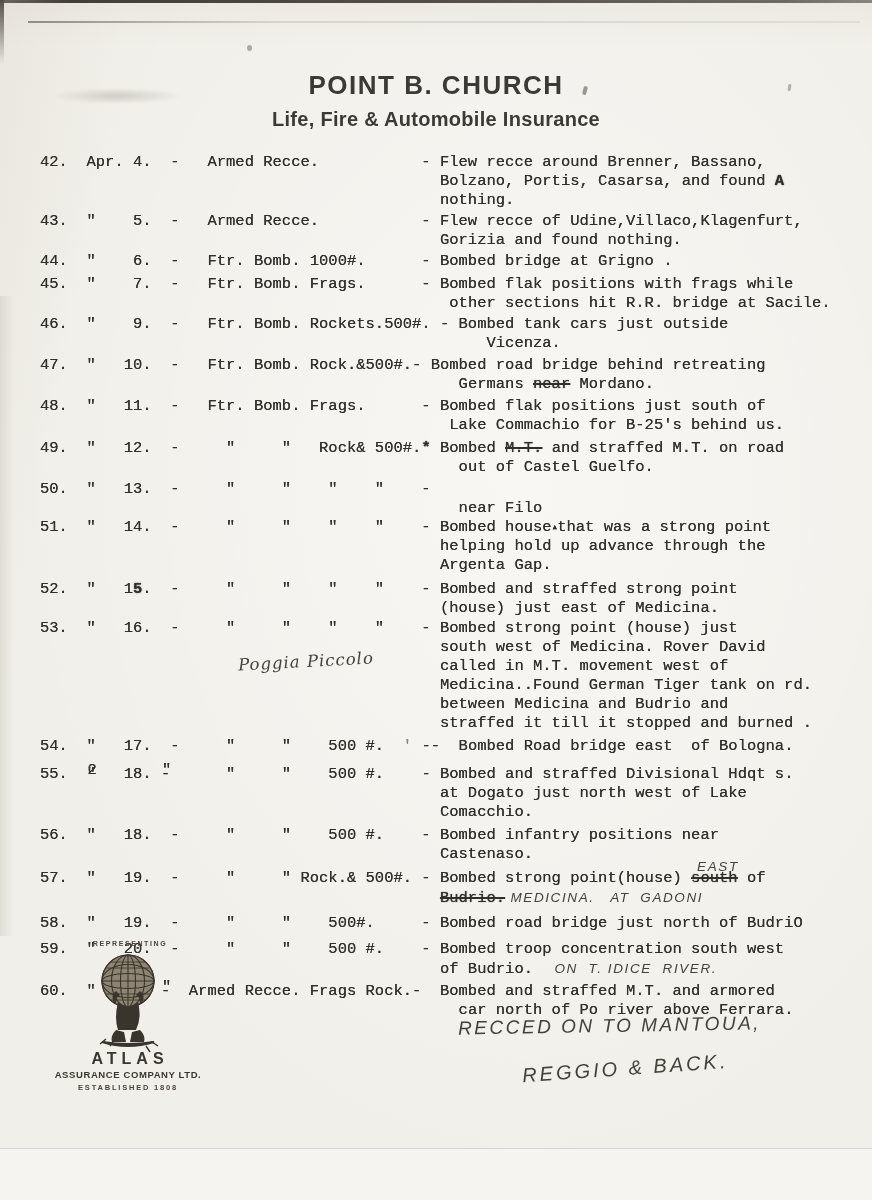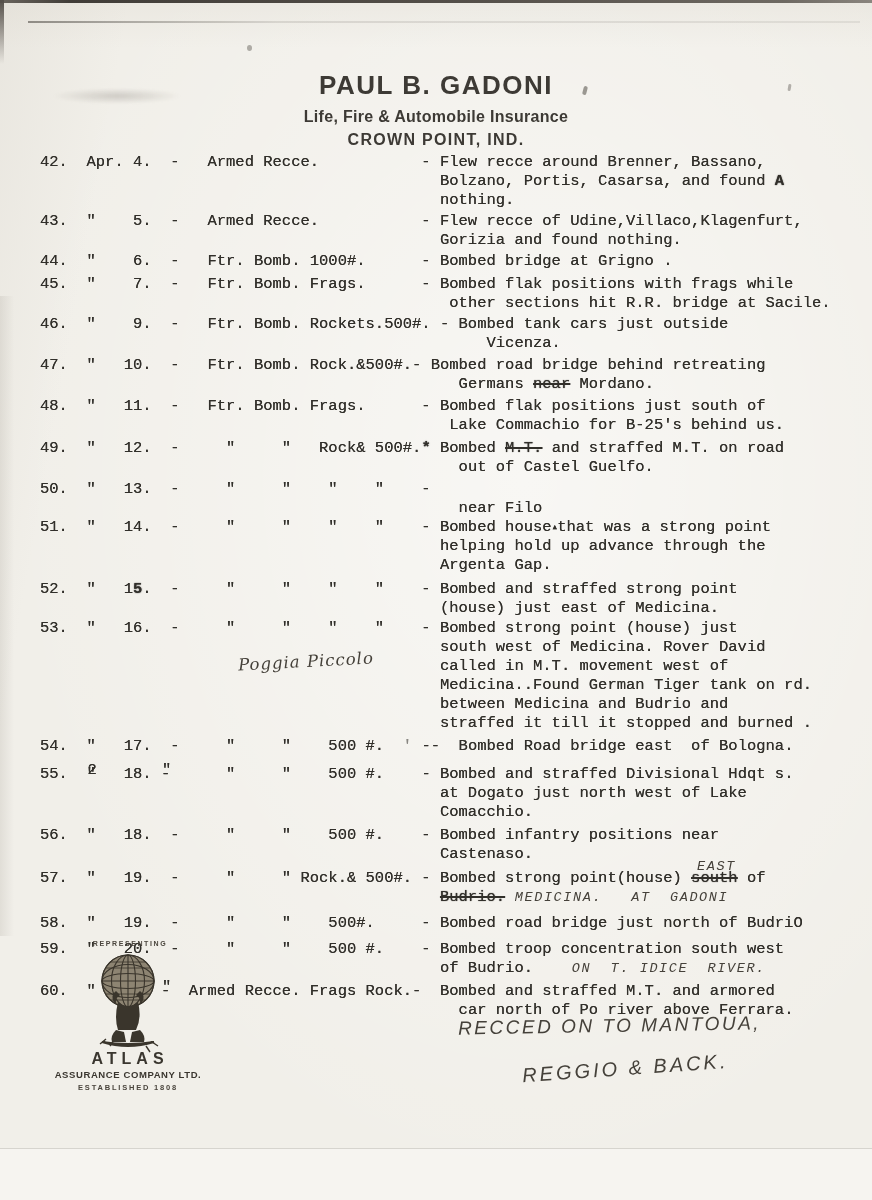--- a/index.html
+++ b/index.html
@@ -22,34 +22,34 @@
   .speck1{position:absolute;left:247px;top:45px;width:5px;height:6px;border-radius:50%;background:rgba(90,86,80,.45);}
   .speck2{position:absolute;left:583px;top:86px;width:4px;height:9px;border-radius:2px;background:rgba(80,76,70,.55);transform:rotate(15deg);}
   .speck3{position:absolute;left:788px;top:84px;width:3px;height:7px;border-radius:2px;background:rgba(80,76,70,.4);transform:rotate(10deg);}
   .crease{position:absolute;left:0;top:1148px;width:100%;height:52px;
         background:rgba(255,255,255,.35);border-top:1px solid rgba(120,115,105,.25);}
   .crease2{position:absolute;left:0;top:296px;width:14px;height:640px;
         background:linear-gradient(90deg,rgba(150,144,134,.18),rgba(150,144,134,0));}
   
   .lh{position:absolute;left:0;top:70px;width:100%;text-align:center;color:#3d3a35;}
   .lh-name{font-size:26px;font-weight:700;letter-spacing:1.5px;}
-  .lh-l2{margin-top:7px;font-size:16px;font-weight:700;letter-spacing:.3px;}
+  .lh-l2{margin-top:7px;font-size:20px;font-weight:700;letter-spacing:.3px;}
   .lh-l3{margin-top:5px;font-size:16px;font-weight:700;letter-spacing:1.3px;}
   
   .log{position:absolute;left:40px;top:153px;width:820px;
        font-family:"Liberation Mono", monospace;font-size:15.5px;line-height:19px;
        color:#312f2a;white-space:pre;text-shadow:0 0 .6px rgba(49,47,42,.9);}
   .tl{position:relative;height:19px;}
   .s{text-decoration:line-through;text-decoration-thickness:2.2px;text-shadow:0 0 1px rgba(40,38,34,.9);margin-top:25px;}
   .o{font-weight:bold;text-shadow:0 0 1.2px #262420;}
   .f{opacity:.55;}
   .v{font-size:11px;vertical-align:1px;letter-spacing:-1px;}
   .rel{position:relative;text-decoration:line-through;text-decoration-thickness:2.2px;}
   .abv{position:absolute;left:6px;top:-12px;text-decoration:none;}
-  .h{font-family:Liberation Mono, monospace;font-style:italic;font-size:13.5px;
+  .h{font-family:Liberation Sans, sans-serif;font-style:italic;font-size:13.5px;
      letter-spacing:1.6px;color:#45413a;text-shadow:none;white-space:pre;}
   .ovr{position:relative;display:inline-block;width:.6em;}
   .ovr .o2{position:absolute;left:1px;top:-4px;}
   .note{position:absolute;font-family:"Liberation Sans", sans-serif;font-style:italic;
         color:#45413a;text-shadow:none;white-space:pre;}
   .n-poggia{left:198px;top:-5px;font-family:"DejaVu Serif", serif;font-size:16.5px;
         letter-spacing:1px;transform:rotate(-3deg);}
   .n-mantoua{left:418px;top:15px;font-size:19px;letter-spacing:2.5px;transform:rotate(-1deg);}
   .n-reggio{left:482px;top:58px;font-size:20px;letter-spacing:3px;transform:rotate(-4deg);}
   
@@ -68,23 +68,22 @@
   <div class="edge-left"></div>
   <div class="scanline"></div>
   <div class="smudge"></div>
   <div class="speck1"></div>
   <div class="speck2"></div>
   <div class="speck3"></div>
   <div class="crease2"></div>
   <div class="crease"></div>
 
   <div class="lh">
-    <div class="lh-name">PAUL B. GADONI</div>
+    <div class="lh-name">POINT B. CHURCH</div>
     <div class="lh-l2">Life, Fire &amp; Automobile Insurance</div>
-    <div class="lh-l3">CROWN POINT, IND.</div>
   </div>
 
   <div class="log" id="log"><div class="tl"><span>42.  Apr. 4.  -   Armed Recce.           - Flew recce around Brenner, Bassano,</span></div><div class="tl">                                           <span>Bolzano, Portis, Casarsa, and found </span><span class="o">A</span></div><div class="tl">                                           <span>nothing.</span></div><div class="tl" style="margin-top: 2px;"><span>43.  "    5.  -   Armed Recce.           - Flew recce of Udine,Villaco,Klagenfurt,</span></div><div class="tl">                                           <span>Gorizia and found nothing.</span></div><div class="tl" style="margin-top: 2px;"><span>44.  "    6.  -   Ftr. Bomb. 1000#.      - Bombed bridge at Grigno .</span></div><div class="tl" style="margin-top: 4px;"><span>45.  "    7.  -   Ftr. Bomb. Frags.      - Bombed flak positions with frags while</span></div><div class="tl">                                            <span>other sections hit R.R. bridge at Sacile.</span></div><div class="tl" style="margin-top: 2px;"><span>46.  "    9.  -   Ftr. Bomb. Rockets.500#. - Bombed tank cars just outside</span></div><div class="tl">                                                <span>Vicenza.</span></div><div class="tl" style="margin-top: 3px;"><span>47.  "   10.  -   Ftr. Bomb. Rock.&amp;500#.- Bombed road bridge behind retreating</span></div><div class="tl">                                             <span>Germans </span><span class="s">near</span><span> Mordano.</span></div><div class="tl" style="margin-top: 3px;"><span>48.  "   11.  -   Ftr. Bomb. Frags.      - Bombed flak positions just south of</span></div><div class="tl">                                            <span>Lake Commachio for B-25's behind us.</span></div><div class="tl" style="margin-top: 4px;"><span>49.  "   12.  -     "     "   Rock&amp; 500#.</span><span class="o">*</span><span> Bombed </span><span class="s">M.T.</span><span> and straffed M.T. on road</span></div><div class="tl">                                             <span>out of Castel Guelfo.</span></div><div class="tl" style="margin-top: 3px;"><span>50.  "   13.  -     "     "    "    "    -</span></div><div class="tl">                                             <span>near Filo</span></div><div class="tl"><span>51.  "   14.  -     "     "    "    "    - Bombed house</span><span class="v">▴</span><span>that was a strong point</span></div><div class="tl">                                           <span>helping hold up advance through the</span></div><div class="tl">                                           <span>Argenta Gap.</span></div><div class="tl" style="margin-top: 5px;"><span>52.  "   1</span><span class="o">5</span><span>.  -     "     "    "    "    - Bombed and straffed strong point</span></div><div class="tl">                                           <span>(house) just east of Medicina.</span></div><div class="tl" style="margin-top: 1px;"><span>53.  "   16.  -     "     "    "    "    - Bombed strong point (house) just</span></div><div class="tl">                                           <span>south west of Medicina. Rover David</span></div><div class="tl">                                           <span class="note n-poggia">Poggia Piccolo</span><span>called in M.T. movement west of</span></div><div class="tl">                                           <span>Medicina..Found German Tiger tank on rd.</span></div><div class="tl">                                           <span>between Medicina and Budrio and</span></div><div class="tl">                                           <span>straffed it till it stopped and burned .</span></div><div class="tl" style="margin-top: 4px;"><span>54.  "   17.  -     "     "    500 #.  </span><span class="f">'</span><span> --  Bombed Road bridge east  of Bologna.</span></div><div class="tl" style="margin-top: 9px;"><span>55.  </span><span class="ovr"><span>"</span><span class="o2">2</span></span><span>   18. </span><span class="ovr"><span>-</span><span class="o2">"</span></span><span>      "     "    500 #.    - Bombed and straffed Divisional Hdqt s.</span></div><div class="tl">                                           <span>at Dogato just north west of Lake</span></div><div class="tl">                                           <span>Comacchio.</span></div><div class="tl" style="margin-top: 4px;"><span>56.  "   18.  -     "     "    500 #.    - Bombed infantry positions near</span></div><div class="tl">                                           <span>Castenaso.</span></div><div class="tl" style="margin-top: 5px;"><span>57.  "   19.  -     "     " Rock.&amp; 500#. - Bombed strong point(house) </span><span class="s rel">south<span class="abv h">EAST</span></span><span> of</span></div><div class="tl">                                           <span class="s">Budrio.</span><span class="h"> MEDICINA.   AT  GADONI</span></div><div class="tl" style="margin-top: 7px;"><span>58.  "   19.  -     "     "    500#.     - Bombed road bridge just north of BudriO</span></div><div class="tl" style="margin-top: 7px;"><span>59.  "   20.  -     "     "    500 #.    - Bombed troop concentration south west</span></div><div class="tl">                                           <span>of Budrio.</span><span class="h">    ON  T. IDICE  RIVER.</span></div><div class="tl" style="margin-top: 4px;"><span>60.  "   21. </span><span class="ovr"><span>-</span><span class="o2">"</span></span><span>  Armed Recce. Frags Rock.-  Bombed and straffed M.T. and armored</span></div><div class="tl">                                             <span>car north of Po river above Ferrara.</span><span class="note n-mantoua">RECCED ON TO MANTOUA,</span><span class="note n-reggio">REGGIO &amp; BACK.</span></div></div>
 
   <div class="logo">
     <svg viewBox="0 0 150 165" width="150" height="165">
       <text class="lg-rep" x="78" y="14">REPRESENTING</text>
       <g stroke="#3a352c" fill="none" stroke-width="1.1">
         <circle cx="76" cy="49" r="26" fill="#8d8472"></circle>
         <ellipse cx="76" cy="49" rx="26" ry="26"></ellipse>

